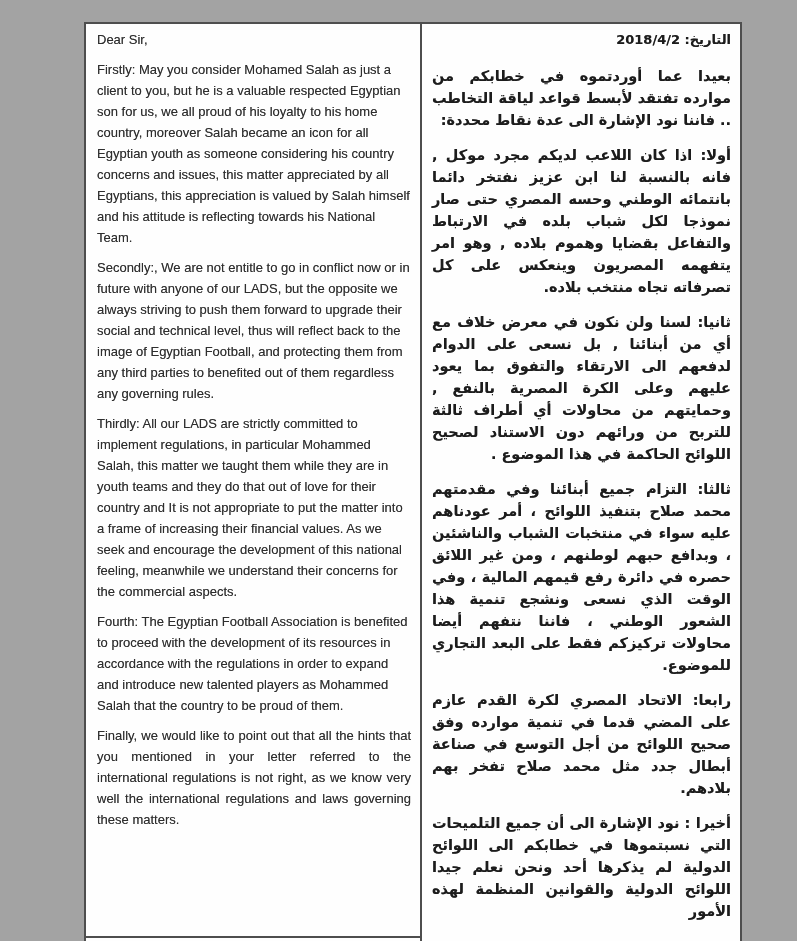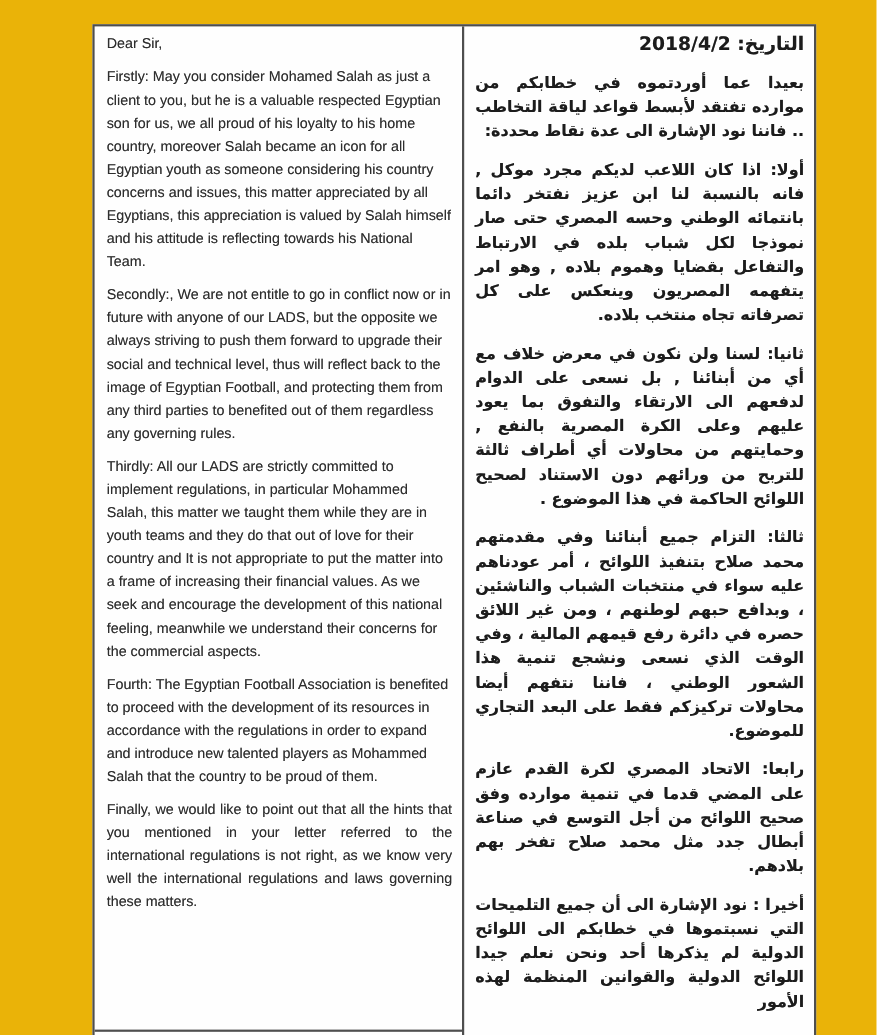--- a/index.html
+++ b/index.html
@@ -8,21 +8,21 @@
     width: 797px;
     height: 941px;
     overflow: hidden;
     background: #ffffff;
     font-family: "Liberation Sans", sans-serif;
   }
   .sheet {
     position: relative;
     width: 797px;
     height: 941px;
-    background: #eab308;
+    background: #a3a3a3;
   }
   .doc-table {
     position: absolute;
     left: 84px;
     top: 22px;
     width: 658px;
     height: 930px; 
     border: 2px solid #4e4e4e;
     box-sizing: border-box;
     display: flex;
@@ -54,21 +54,21 @@
     text-align: justify;
     text-shadow: 0 0 0.5px rgba(20,20,20,0.5);
   }
   .col-ar p { margin: 0 0 13px 0; }
   .ar-recipient {
     font-size: 16px;
     line-height: 25px;
     margin: 0 0 15px 0;
   }
   .ar-date {
-    font-size: 17px;
+    font-size: 13px;
     line-height: 24px;
     margin: 0 0 17px 0;
     text-align: right;
   }
   .left-cell-bottom-line {
     position: absolute;
     left: 86px;
     top: 936px;
     width: 334px;
     height: 2px;

